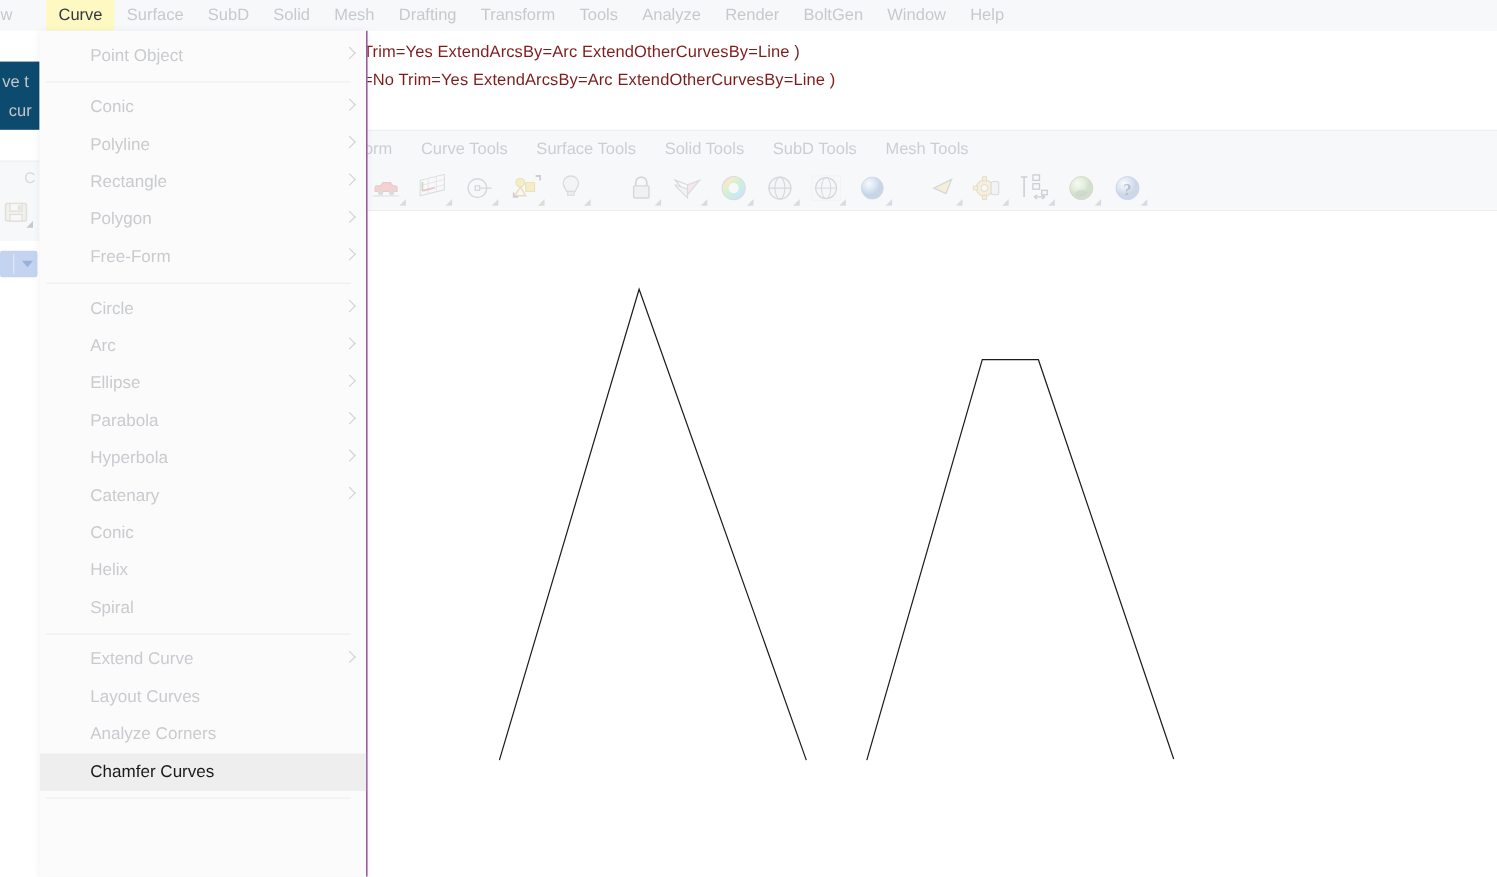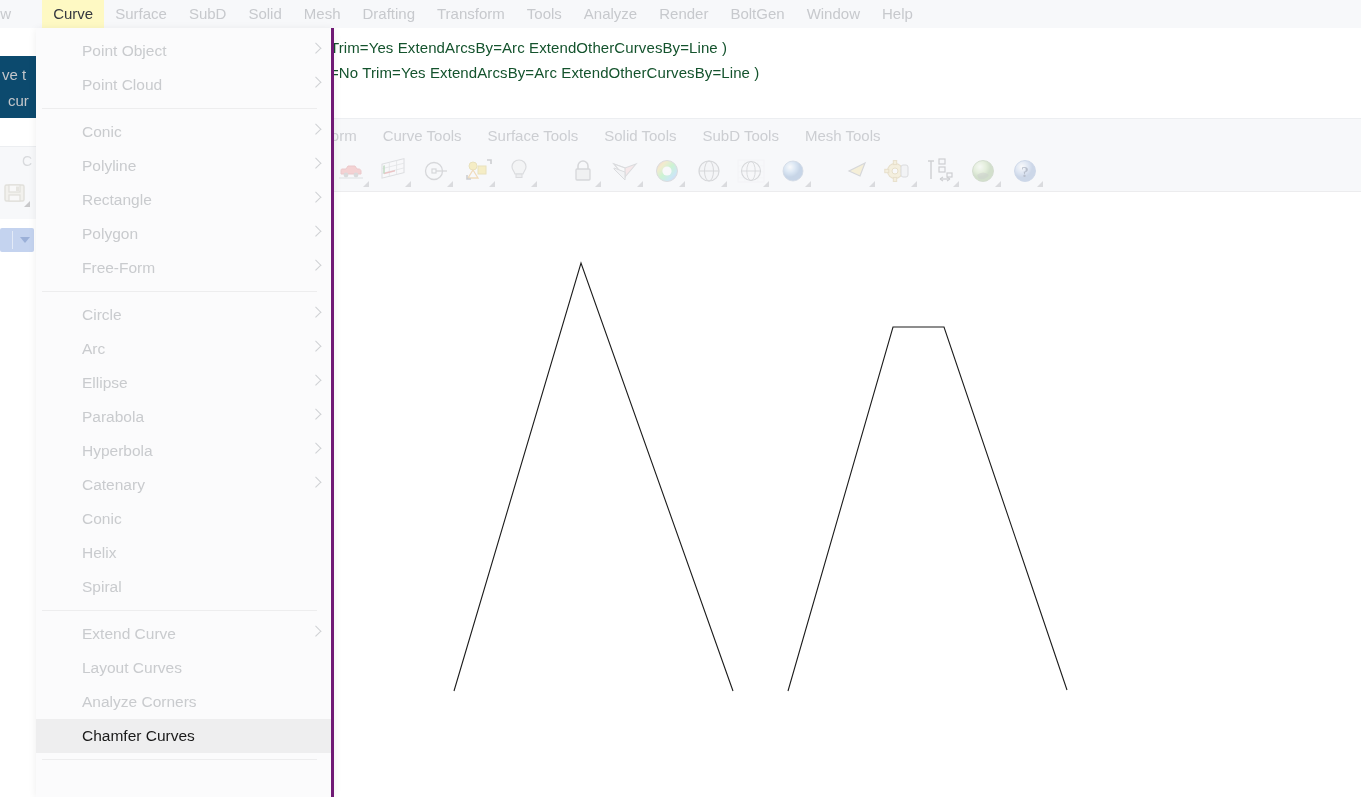--- a/index.html
+++ b/index.html
@@ -111,21 +111,21 @@
     margin-left: 7px;
     border-left: 5px solid transparent;
     border-right: 5px solid transparent;
     border-top: 6px solid #9bb0d8;
   }
 
   
   .cmdline {
     position: absolute;
     font-size: 15px;
-    color: #14532d;
+    color: #7f1d1d;
     white-space: nowrap;
     letter-spacing: 0.1px;
     text-align: center;
   }
   .cmdline.l1 { left: 330px; top: 39px; }
   .cmdline.l2 { left: 330px; top: 64px; }
 
   
   .tabstrip {
     position: absolute;
@@ -189,21 +189,21 @@
   .viewport svg { display: block; }
 
   
   .dropdown {
     position: absolute;
     left: 36px; top: 28px;
     width: 298px;
     height: 769px;
     background: #fbfbfc;
     box-shadow: 0 1px 8px rgba(0,0,0,0.07);
-    border-right: 3px solid #701a75;
+    border-right: 1px solid #701a75;
     overflow: hidden;
     padding-top: 6px;
     box-sizing: border-box;
   }
   .dd-item {
     position: relative;
     height: 34px;
     display: flex;
     align-items: center;
     padding-left: 46px;
@@ -544,24 +544,20 @@
       <polyline id="shape-sharp" fill="none" stroke="#1c1c1c" stroke-width="1.1" points="418,499 545,71 697,499"></polyline>
       <polyline id="shape-chamfer" fill="none" stroke="#1c1c1c" stroke-width="1.1" points="752,499 857,135 908,135 1031,498"></polyline>
     </svg>
   </div>
 
   <div class="dropdown" id="dropdown">
       <div class="dd-item">
         <span>Point Object</span>
         <span class="arrow"></span>
       </div>
-      <div class="dd-item">
-        <span>Point Cloud</span>
-        <span class="arrow"></span>
-      </div>
       <div class="dd-sep"></div>
       <div class="dd-item">
         <span>Conic</span>
         <span class="arrow"></span>
       </div>
       <div class="dd-item">
         <span>Polyline</span>
         <span class="arrow"></span>
       </div>
       <div class="dd-item">

